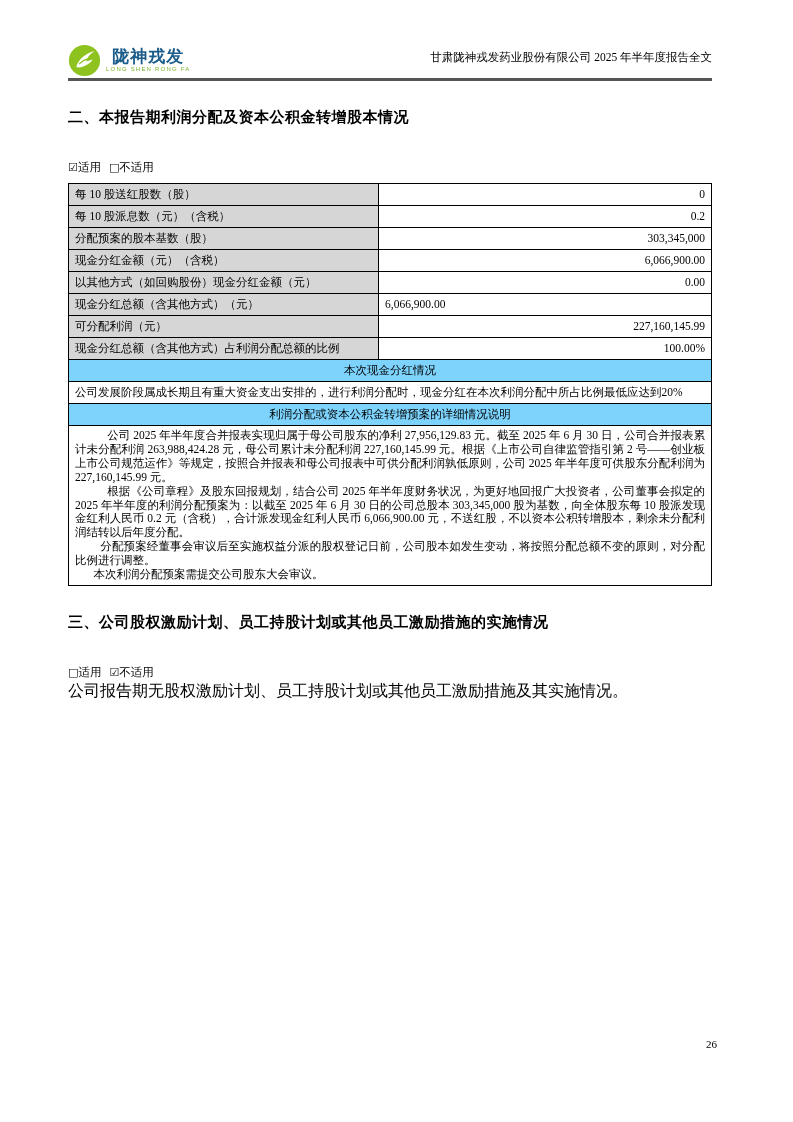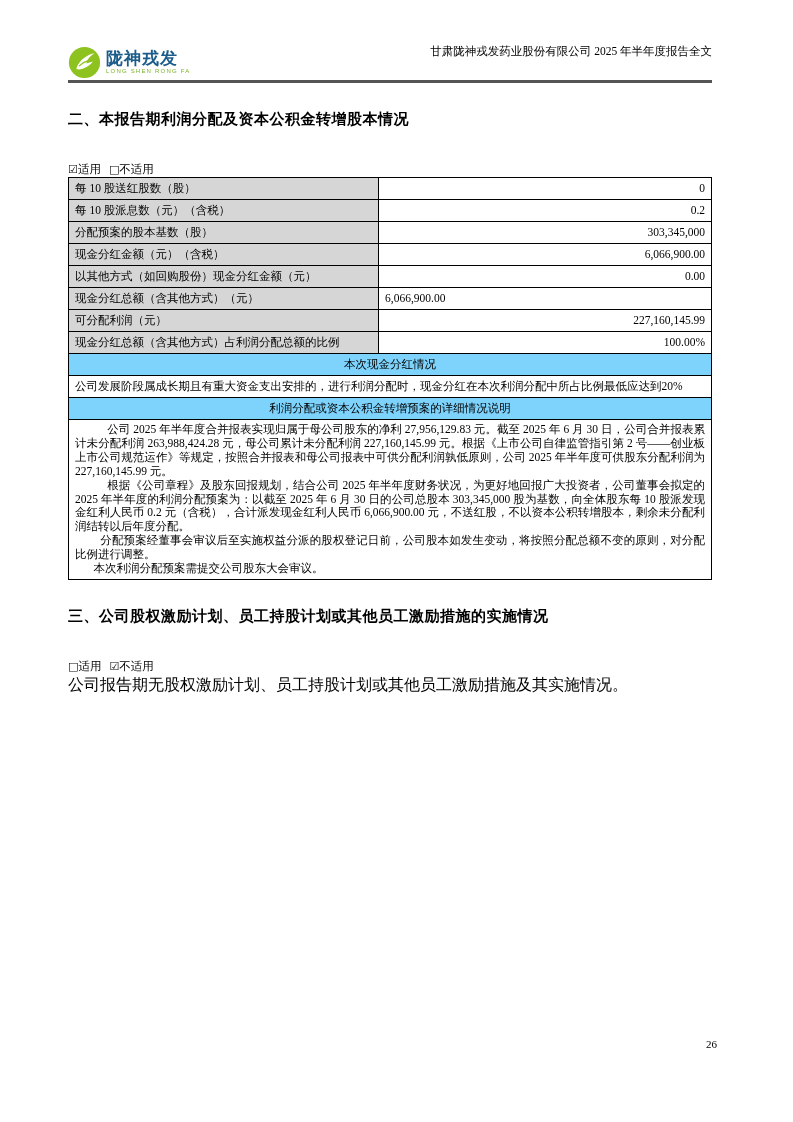--- a/index.html
+++ b/index.html
@@ -26,31 +26,32 @@
   }
   .logo { display: flex; align-items: center; gap: 5px; }
   .logo svg { display: block; }
   .logo-cn {
     font-family: "Liberation Sans", sans-serif;
     font-weight: bold;
     font-size: 17px;
     color: #1b5c8a;
     letter-spacing: 1px;
     line-height: 18px;
+    text-align: center;
   }
   .logo-en {
     font-family: "Liberation Sans", sans-serif;
     font-size: 6px;
     color: #7ab32a;
     letter-spacing: 1.2px;
     line-height: 7px;
   }
   .header-title {
     font-size: 11.5px;
-    padding-bottom: 20px;
+    padding-bottom: 12px;
     white-space: nowrap;
     margin-left: 44px;
   }
   
   .sec-title {
     font-family: "Liberation Sans", sans-serif;
     font-weight: bold;
     font-size: 15px;
     letter-spacing: 0.5px;
     margin-top: 27px;
@@ -58,21 +59,21 @@
   
   .applicability {
     margin-top: 33px;
     font-size: 11.5px;
     line-height: 14px;
   }
   .applicability .gap { display: inline-block; width: 8px; }
   .cbx { font-family: "DejaVu Sans", sans-serif; font-size: 11px; }
   
   table.dist-table {
-    margin-top: 0;
+    margin-top: 8px;
     width: 100%;
     border-collapse: collapse;
     font-size: 11.5px;
   }
   table.dist-table td {
     border: 1px solid #000000;
     padding: 3px 6px;
     line-height: 15px;
     vertical-align: middle;
   }

